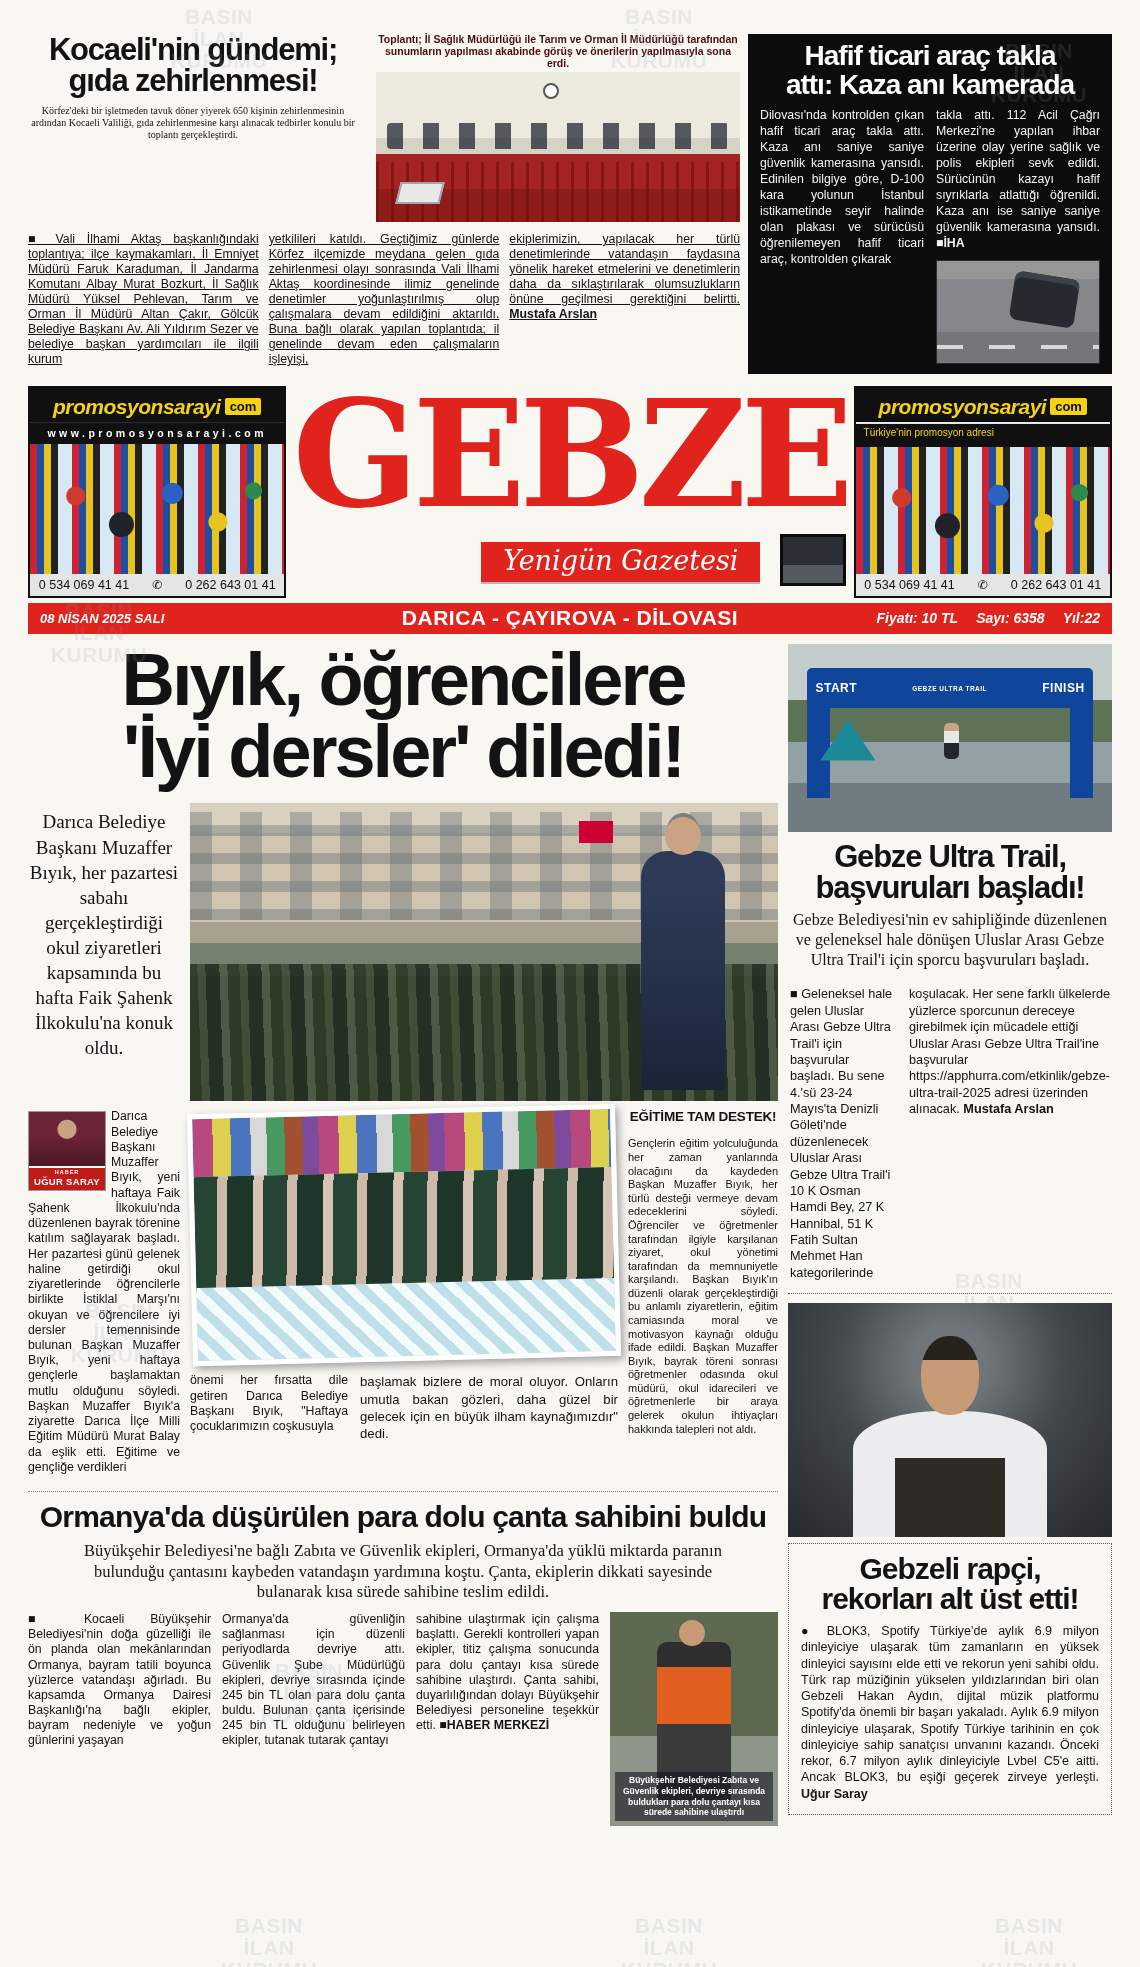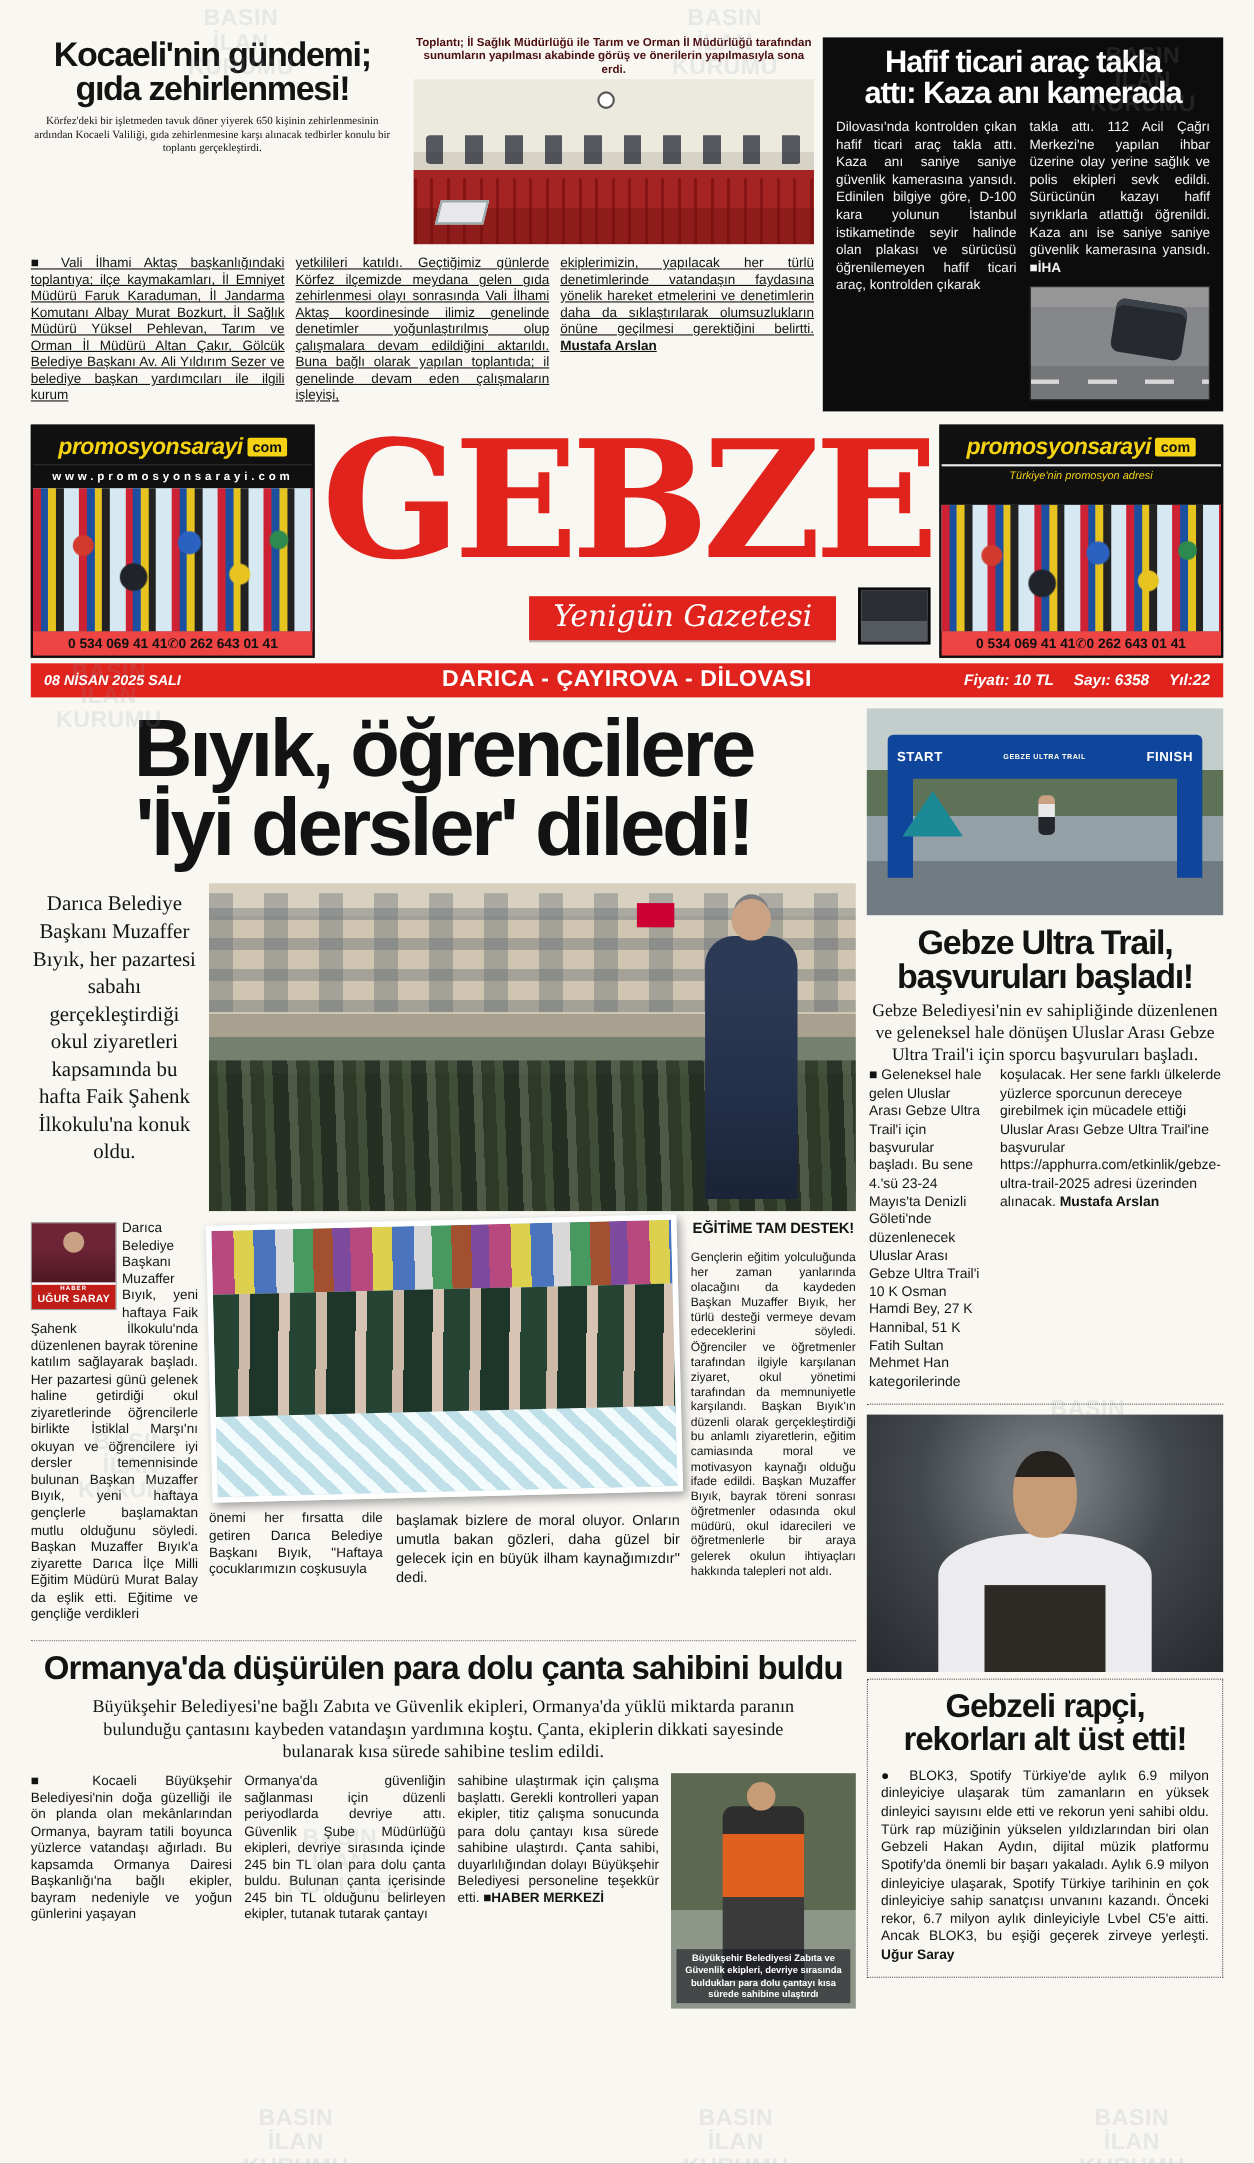--- a/index.html
+++ b/index.html
@@ -46,32 +46,32 @@
       background: repeating-linear-gradient(90deg,#d8d8d8 0 26px, transparent 26px 52px); }
 
   
   .masthead { display:flex; gap:6px; margin-top:12px; height:212px; }
   .ad { width:280px; border:2px solid #101010; background:#101010; display:flex; flex-direction:column; }
   .ad-brandrow { display:flex; align-items:center; justify-content:center; gap:4px; padding:7px 4px 3px; }
   .ad-brand { color:#f5d312; font-style:italic; font-weight:bold; font-size:21px; letter-spacing:-.5px; }
   .ad-tld { background:#f5d312; color:#101010; font-weight:bold; font-size:13px; padding:1px 5px; border-radius:2px; }
   .ad-url { color:#fff; letter-spacing:3.5px; font-size:10.5px; font-weight:bold; text-align:center;
             padding:4px 0 5px; border-top:1px solid #2e2e2e; }
-  .ad-tagline { color:#f5d312; font-size:10px; font-style:italic; text-align:center; padding:3px 8px 21px;
+  .ad-tagline { color:#f5d312; font-size:10px; text-align:left; padding:3px 8px 9px;
                 border-top:2px solid #e6e6e6; }
   .ad-products { flex:1; background:
       radial-gradient(circle at 18% 40%, #d23a2e 0 9px, transparent 10px),
       radial-gradient(circle at 36% 62%, #20242a 0 12px, transparent 13px),
       radial-gradient(circle at 56% 38%, #2b62c2 0 10px, transparent 11px),
       radial-gradient(circle at 74% 60%, #e7c31f 0 9px, transparent 10px),
       radial-gradient(circle at 88% 36%, #2c8a4e 0 8px, transparent 9px),
       repeating-linear-gradient(90deg, #c23, #c23 7px, #1c4fa0 7px 14px, #e7c31f 14px 21px, #222 21px 28px, #d6e8f2 28px 42px),
       #d6e8f2; background-blend-mode:normal; }
-  .ad-phones { background:#ef4444; color:#101010; font-weight:bold; font-size:12.5px; display:flex;
-               justify-content:center; align-items:center; gap:0; padding:4px 2px; }
+  .ad-phones { background:#e5e5e5; color:#101010; font-weight:normal; font-size:12.5px; display:flex;
+               justify-content:center; align-items:center; gap:23px; padding:4px 2px; }
   .phone-glyph { font-family:"DejaVu Sans", sans-serif; font-size:12px; }
   .logo-zone { flex:1; position:relative; text-align:center; }
   .logo-text { font-family:"DejaVu Serif", serif; font-weight:bold; font-size:148px; line-height:.92;
                color:#e0231c; letter-spacing:-6px; }
   .ribbon { position:absolute; left:34%; bottom:16px; background:#e0231c; color:#fff; padding:3px 22px 6px;
             font-family:"DejaVu Serif", serif; font-style:italic; font-size:27px; white-space:nowrap;
             box-shadow:0 2px 0 rgba(0,0,0,.25); }
   .mini-photo { position:absolute; right:2px; bottom:12px; width:66px; height:52px; background:
       linear-gradient(#2a2d33 0 60%, #555a61 60% 100%); border:3px solid #0c0c0c; }
 
@@ -135,21 +135,21 @@
   .tp-brand { font-size:6.5px; text-align:center; line-height:1.1; color:#ffe; }
   .tp-pillar { position:absolute; top:32%; bottom:18%; width:7%; background:#10459c; }
   .tp-pl { left:6%; } .tp-pr { right:6%; }
   .tp-tent { position:absolute; left:10%; top:40%; width:17%; height:22%; background:#1c8a96;
       clip-path:polygon(0 100%,50% 0,100% 100%); }
   .tp-runner { position:absolute; left:48%; top:42%; width:15px; height:36px; background:
       linear-gradient(#caa183 0 22%, #e8e8e8 22% 55%, #23262b 55% 100%); border-radius:5px; }
   .trail-article { border-bottom:1px dotted #555; padding:9px 2px 12px; text-align:center; }
   .trail-article h3 { font-size:31px; line-height:1.0; letter-spacing:-1.2px; }
   .trail-lede { font-family:"Liberation Serif", serif; font-size:16px; line-height:1.24; margin-top:7px; }
-  .trail-cols { display:flex; gap:14px; text-align:left; margin-top:0; }
+  .trail-cols { display:flex; gap:14px; text-align:left; margin-top:17px; }
   .tc { flex:1; font-size:12.7px; line-height:1.29; }
   .rapper-photo { height:234px; margin-top:9px; background:
       radial-gradient(circle at 50% 26%, #70757a 0 16%, #43484d 48%, #26292d 100%); }
   .rp-torso { position:absolute; bottom:0; left:20%; width:60%; height:54%; background:#ececee;
       border-radius:45% 45% 0 0 / 30% 30% 0 0; }
   .rp-vest { position:absolute; bottom:0; left:33%; width:34%; height:34%; background:#2e2a26; }
   .rp-head { position:absolute; top:14%; left:41%; width:18%; height:34%; background:
       linear-gradient(#26221e 0 30%, #c79b76 30% 100%); border-radius:46%; }
   .rapper-box { border:1.5px dotted #555; padding:10px 12px 12px; margin-top:6px; text-align:center; }
   .rapper-box h3 { font-size:30px; line-height:1.0; letter-spacing:-1px; }

